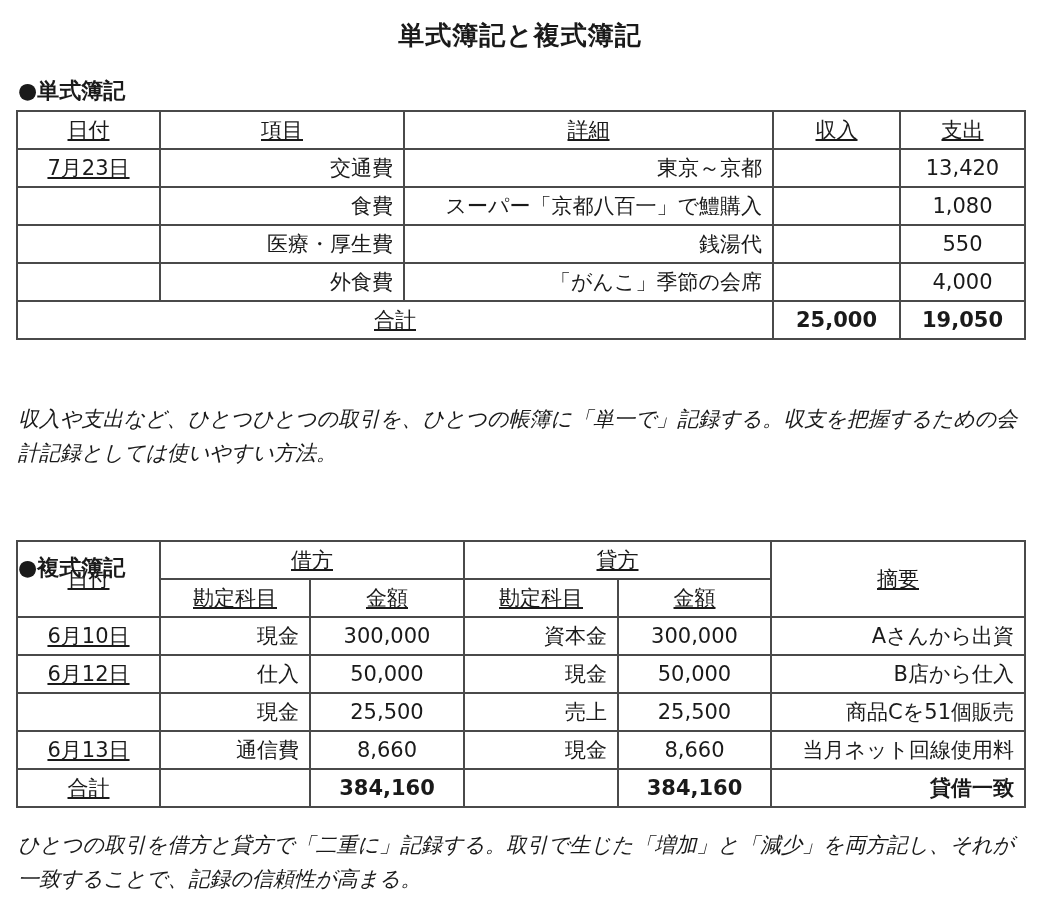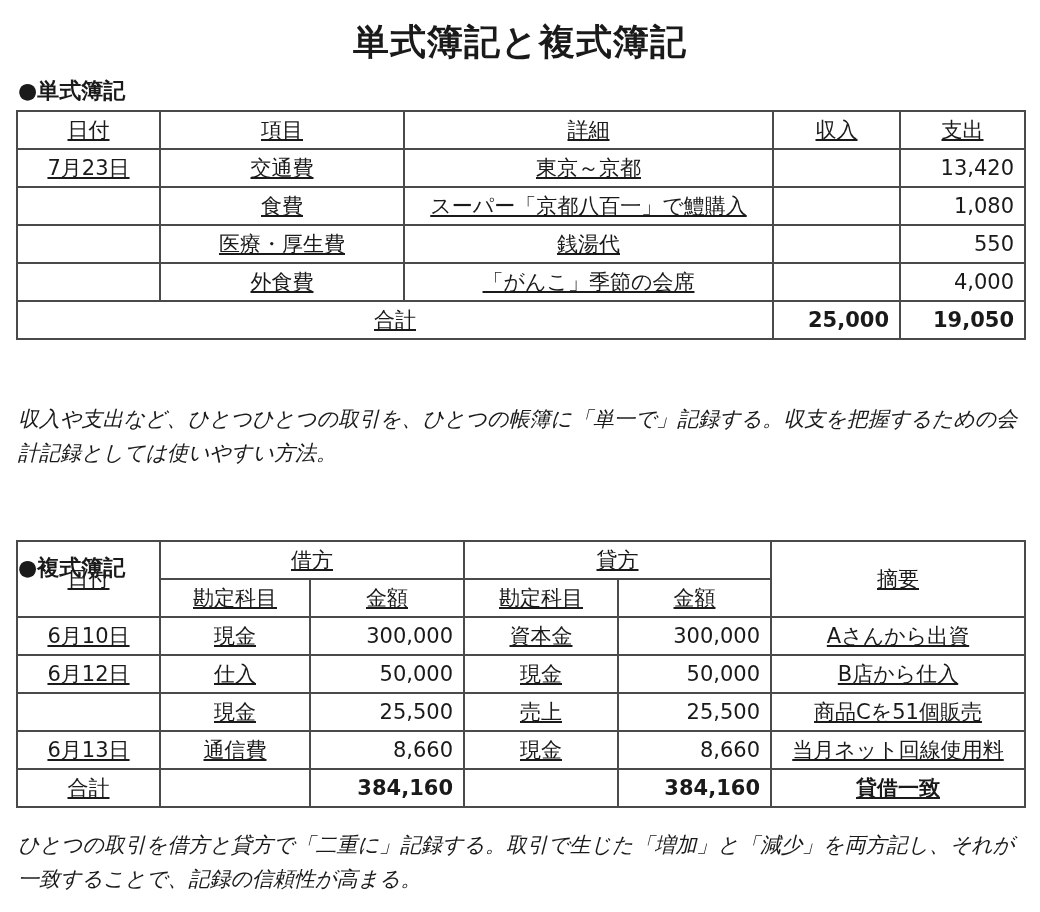--- a/index.html
+++ b/index.html
@@ -2,36 +2,36 @@
 <html><head>
 <meta charset="utf-8">
 <style>
   html, body { margin: 0; padding: 0; background: #ffffff; }
   body {
     width: 1040px; height: 912px; position: relative; overflow: hidden;
     font-family: "DejaVu Sans", "Liberation Sans", sans-serif; color: #1a1a1a;
   }
   .title {
     position: absolute; left: 0; top: 18px; width: 1040px; text-align: center;
-    font-size: 36px; font-weight: bold; letter-spacing: 1px;
+    font-size: 26px; font-weight: bold; letter-spacing: 1px;
   }
   .section-heading {
     position: absolute; left: 18px; font-size: 22px; font-weight: bold;
   }
   table {
     position: absolute; border-collapse: collapse; table-layout: fixed;
     font-size: 21px;
   }
   td, th {
     border: 2px solid #4a4a4a; height: 36px; padding: 0 10px;
     font-weight: normal; white-space: nowrap; overflow: hidden;
   }
   .c { text-align: center; text-decoration: underline; }
-  .r { text-align: right; }
-  .l { text-align: center; text-decoration: underline; }
+  .r { text-align: center; }
+  .l { text-align: right; }
   .b { font-weight: bold; }
   .para {
     position: absolute; left: 18px; width: 1010px; font-size: 21px; line-height: 34px; font-style: italic;
   }
 </style>
 </head>
 <body>
 
 <div class="title">単式簿記と複式簿記</div>
 

